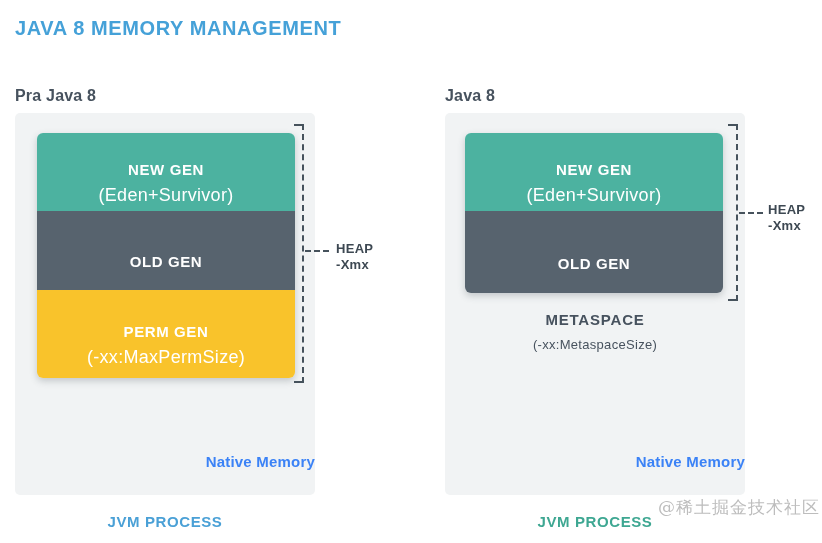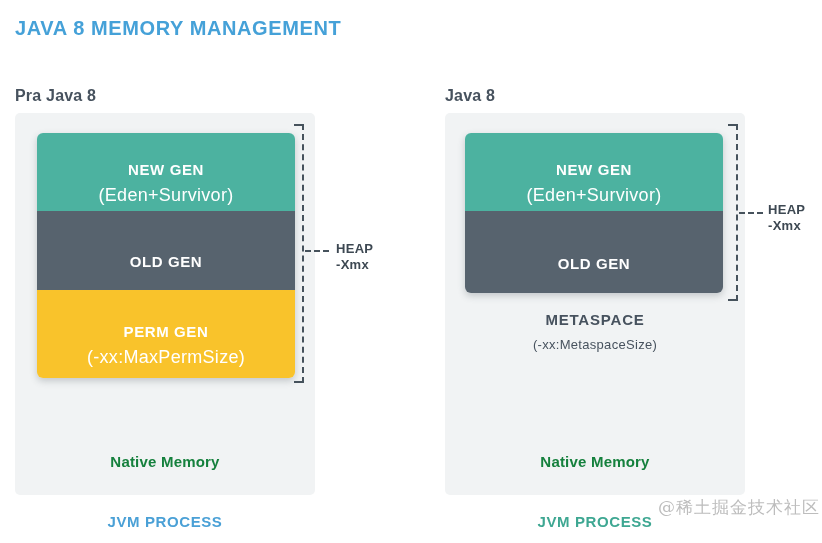--- a/index.html
+++ b/index.html
@@ -76,22 +76,22 @@
   .heap-label.right { left: 768px; top: 202px; }
 
   .metaspace {
     position: absolute; left: 445px; top: 311px; width: 300px;
     text-align: center; color: #47525E;
   }
   .metaspace .mlabel { font-size: 15px; font-weight: bold; letter-spacing: 0.8px; }
   .metaspace .msub   { font-size: 13px; margin-top: 9px; letter-spacing: 0.3px; }
 
   .native-memory {
-    position: absolute; top: 453px; width: 300px; text-align: center;
-    font-size: 15px; font-weight: bold; color: #15803d; letter-spacing: 0.2px;
+    position: absolute; top: 453px; width: 300px; text-align: right;
+    font-size: 15px; font-weight: bold; color: #3b82f6; letter-spacing: 0.2px;
   }
   .native-memory.left  { left: 15px; }
   .native-memory.right { left: 445px; }
 
   .process-label {
     position: absolute; top: 513px; width: 300px; text-align: center;
     font-size: 15px; font-weight: bold; letter-spacing: 0.6px;
   }
   .process-label.left  { left: 15px; color: #4AA0D6; }
   .process-label.right { left: 445px; color: #3EA792; }

